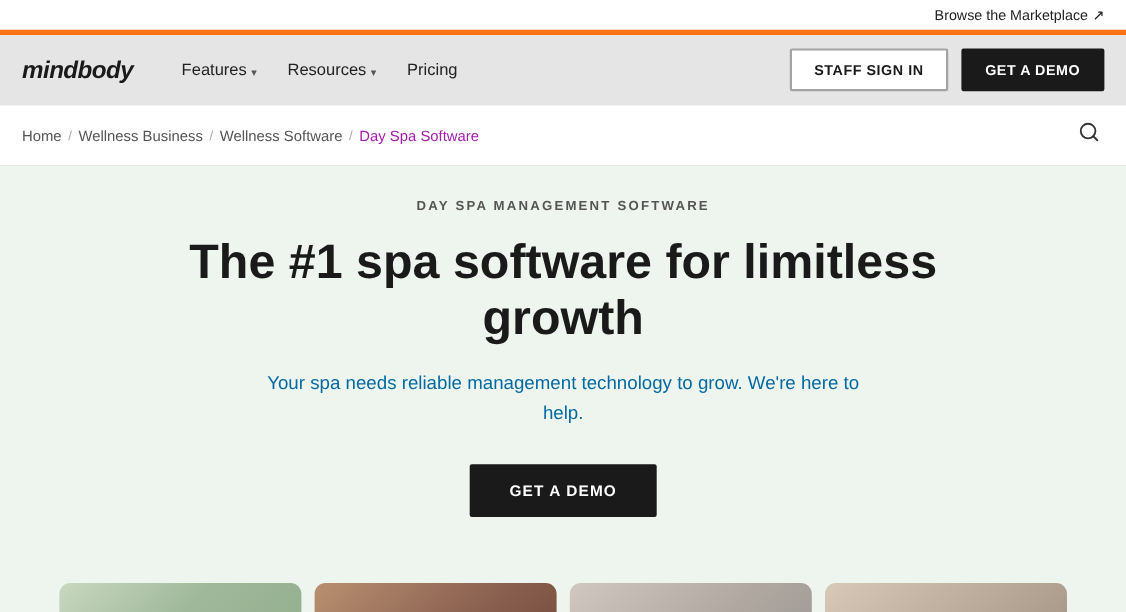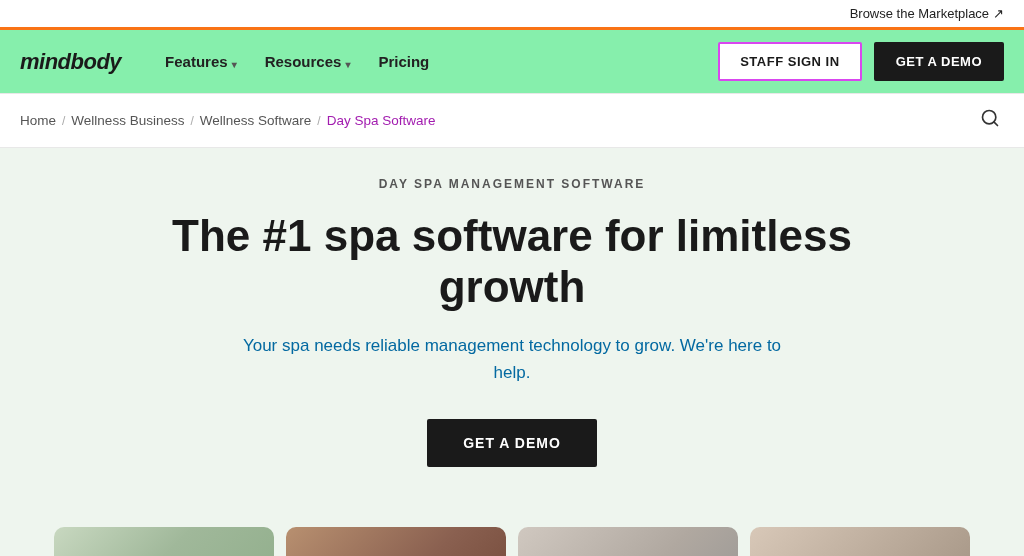--- a/index.html
+++ b/index.html
@@ -4,35 +4,35 @@
   <style>
     * { margin: 0; padding: 0; box-sizing: border-box; }
     body { font-family: -apple-system, BlinkMacSystemFont, 'Segoe UI', sans-serif; width: 1024px; overflow-x: hidden; }
 
     
     .top-bar {
       background: #fff;
       display: flex;
       justify-content: flex-end;
       padding: 6px 20px;
-      border-bottom: 3px solid #f97316;
+      border-bottom: 5px solid #f97316;
     }
     .top-bar a {
       font-size: 13px;
       color: #222;
       text-decoration: none;
       display: flex;
       align-items: center;
       gap: 4px;
       cursor: pointer;
     }
 
     
     .nav {
-      background: #86efac;
+      background: #e5e5e5;
       border-bottom: 1px solid #e8e8e8;
       display: flex;
       align-items: center;
       padding: 0 20px;
       height: 64px;
     }
     .logo {
       font-size: 22px;
       font-weight: 800;
       color: #1a1a1a;
@@ -49,31 +49,31 @@
     .nav-link {
       display: flex;
       align-items: flex-end;
       gap: 4px;
       padding: 8px 12px;
       font-size: 15px;
       color: #222;
       cursor: pointer;
       text-decoration: none;
       border-radius: 4px;
-      font-weight: 700;
+      font-weight: 400;
     }
     .chevron { font-size: 10px; color: #555; }
 
     .nav-actions {
       display: flex;
       align-items: center;
       gap: 12px;
     }
     .btn-staff {
-      border: 2px solid #d946ef;
+      border: 2px solid #a3a3a3;
       background: #fff;
       color: #1a1a1a;
       padding: 10px 20px;
       font-size: 13px;
       font-weight: 700;
       letter-spacing: 0.5px;
       cursor: pointer;
       border-radius: 2px;
     }
     .btn-demo {

